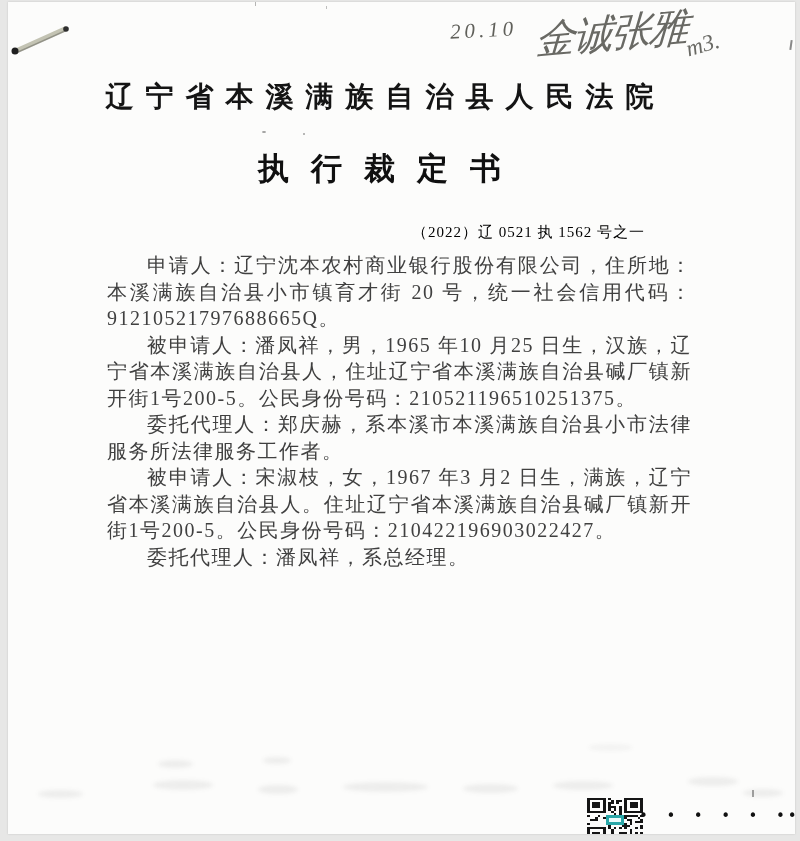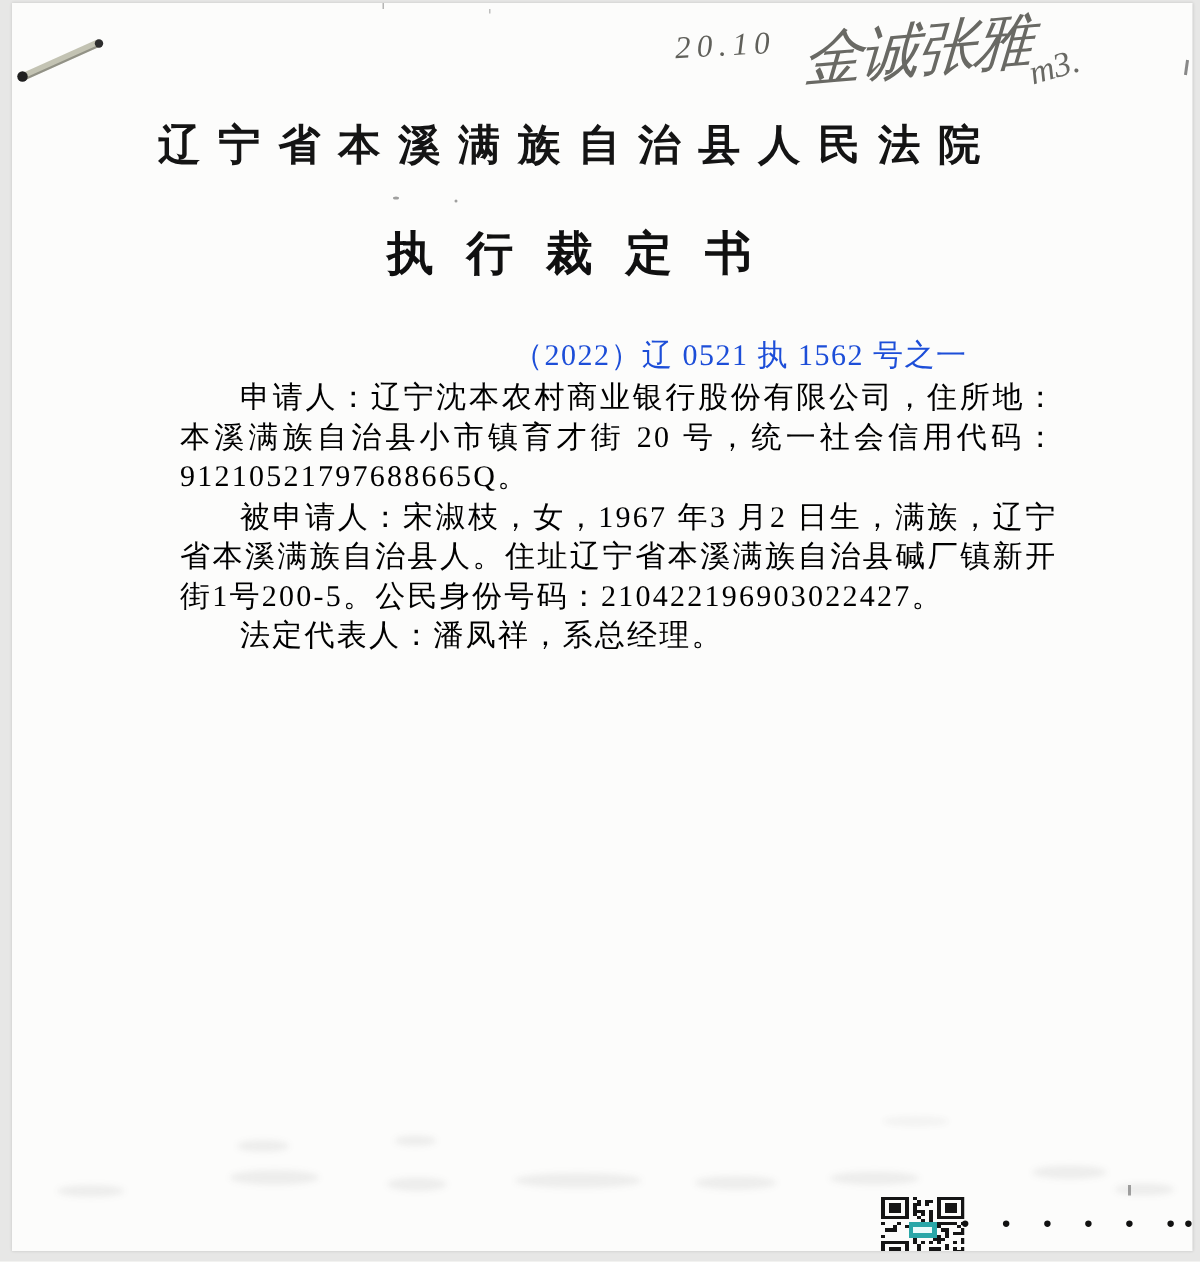--- a/index.html
+++ b/index.html
@@ -19,26 +19,26 @@
     text-align:center;font-size:28px;font-weight:bold;color:#141414;
     letter-spacing:12px;text-indent:12px;white-space:nowrap;
   }
   .doc-title{
     position:absolute;top:146px;left:-22px;width:100%;margin:0;
     text-align:center;font-size:31px;font-weight:bold;color:#101010;
     letter-spacing:22px;text-indent:22px;white-space:nowrap;
   }
   .case-number{
     position:absolute;top:221px;right:150px;
-    font-size:20px;color:#1d4ed8;letter-spacing:1px;white-space:nowrap;text-align:center;
+    font-size:15px;color:#000000;letter-spacing:1px;white-space:nowrap;text-align:center;
   }
   
   .body-text{
-    position:absolute;top:250px;left:112px;width:585px;
-    font-size:20px;line-height:26.5px;color:#000000;
+    position:absolute;top:250px;left:99px;width:585px;
+    font-size:20px;line-height:26.5px;color:#404040;
     text-align:justify;
   }
   .body-text p{margin:0;text-indent:2em;letter-spacing:1.5px;}
   
   .hw{color:#45453f;font-style:italic;white-space:nowrap;}
   .hw-note{position:absolute;left:442px;top:16px;font-size:21px;letter-spacing:4px;
     transform:rotate(-3deg);opacity:.85;}
   .hw-sig{position:absolute;left:527px;top:4px;font-size:40px;letter-spacing:-2px;
     transform:rotate(-5deg) skewX(-8deg);opacity:.8;}
   .hw-suffix{position:absolute;left:678px;top:30px;font-size:23px;
@@ -79,22 +79,24 @@
   <span class="tick" style="left:247px;top:0;width:1px;height:4px;opacity:.4;"></span>
   <span class="tick" style="left:318px;top:4px;width:1px;height:3px;opacity:.35;"></span>
   <span class="tick" style="left:782px;top:38px;width:2px;height:10px;opacity:.65;transform:rotate(8deg);"></span>
 
   <h2 class="doc-title">执行裁定书</h2>
 
   <div class="case-number">（2022）辽 0521 执 1562 号之一</div>
 
   <div class="body-text">
       <p>申请人：辽宁沈本农村商业银行股份有限公司，住所地：本溪满族自治县小市镇育才街 20 号，统一社会信用代码：91210521797688665Q。</p>
+      <p>被申请人：潘凤祥，男，1965 年10 月25 日生，汉族，辽宁省本溪满族自治县人，住址辽宁省本溪满族自治县碱厂镇新开街1号200-5。公民身份号码：210521196510251375。</p>
+      <p>委托代理人：郑庆赫，系本溪市本溪满族自治县小市法律服务所法律服务工作者。</p>
       <p>被申请人：宋淑枝，女，1967 年3 月2 日生，满族，辽宁省本溪满族自治县人。住址辽宁省本溪满族自治县碱厂镇新开街1号200-5。公民身份号码：210422196903022427。</p>
-      <p>法定代表人：潘凤祥，系总经理。</p>
+      <p>委托代理人：潘凤祥，系总经理。</p>
     </div>
 
   <span class="smudge" style="left:30px;top:788px;width:45px;height:8px;"></span>
   <span class="smudge" style="left:145px;top:778px;width:60px;height:10px;"></span>
   <span class="smudge" style="left:150px;top:758px;width:35px;height:8px;"></span>
   <span class="smudge" style="left:250px;top:783px;width:40px;height:9px;"></span>
   <span class="smudge" style="left:255px;top:755px;width:28px;height:7px;"></span>
   <span class="smudge" style="left:335px;top:780px;width:85px;height:10px;"></span>
   <span class="smudge" style="left:455px;top:782px;width:55px;height:9px;"></span>
   <span class="smudge" style="left:545px;top:779px;width:60px;height:9px;"></span>

